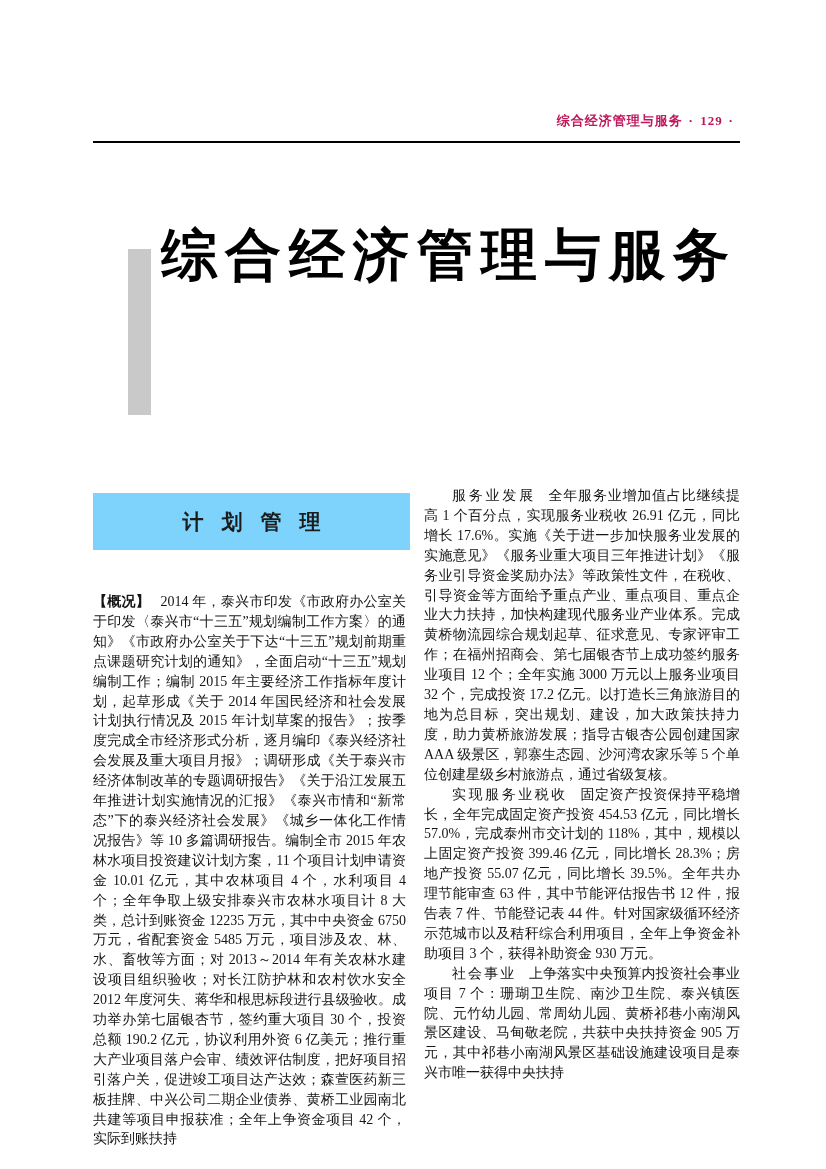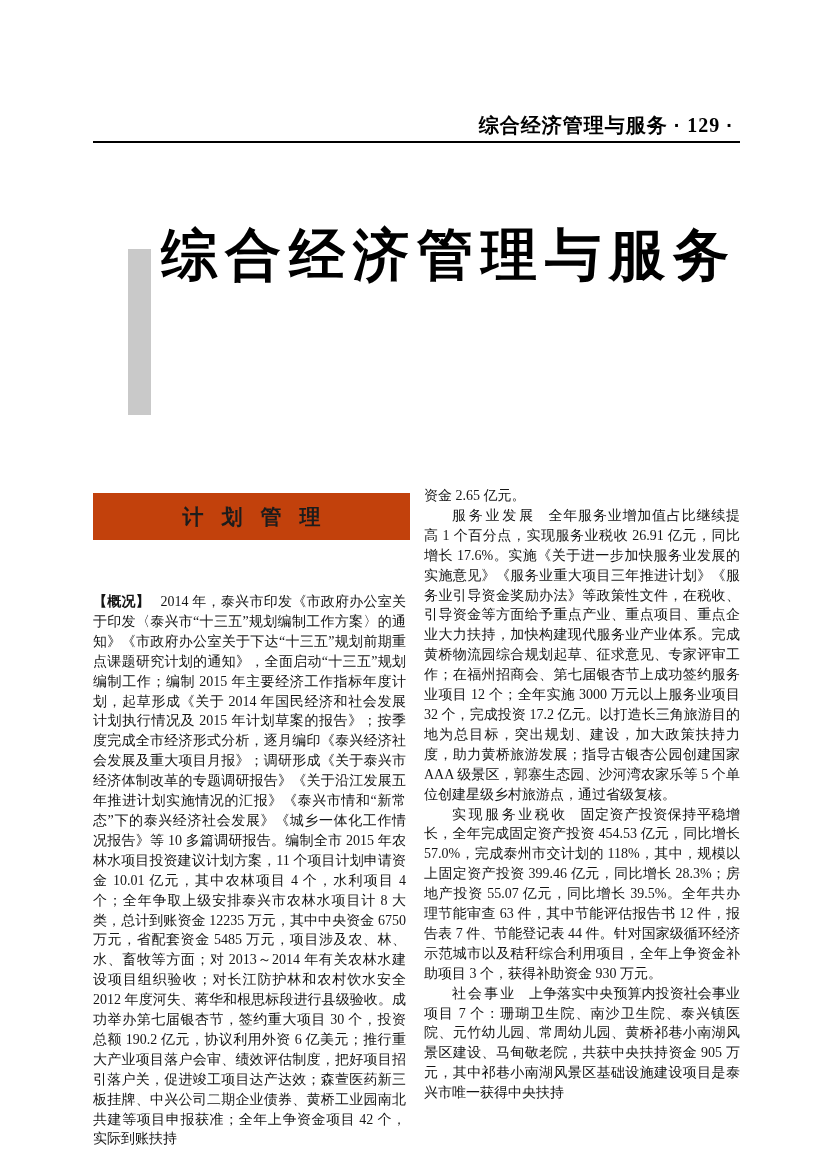--- a/index.html
+++ b/index.html
@@ -8,21 +8,21 @@
     width:826px;height:1169px;
     background:#ffffff;
     overflow:hidden;
     font-family:"Liberation Serif","DejaVu Serif",serif;
     color:#151515;
   }
   
   .running-head{
     position:absolute;top:112px;right:86px;
     font-family:"Liberation Sans","DejaVu Sans",sans-serif;
-    font-weight:bold;font-size:20px;color:#000000;
+    font-weight:bold;font-size:13px;color:#be185d;
     letter-spacing:1px;white-space:nowrap;
   }
   .running-head .dot{margin:0 6px;font-weight:bold;}
   .running-head .pageno{font-family:"Liberation Serif",serif;font-weight:bold;}
   .head-rule{
     position:absolute;top:141px;left:93px;width:647px;height:2px;
     background:#000;
   }
   
   .accent-bar{
@@ -41,22 +41,22 @@
     font-family:"Liberation Serif","DejaVu Serif",serif;
   }
   .editor-square{
     display:inline-block;width:18px;height:18px;background:#000;
     margin-right:4px;vertical-align:-2px;
   }
   .editor-name{margin-left:18px;letter-spacing:4px;}
   .editor-label{letter-spacing:4px;}
   
   .section-box{
-    position:absolute;left:93px;top:493px;width:317px;height:47px;
-    background:#c2410c;
+    position:absolute;left:93px;top:493px;width:317px;height:57px;
+    background:#7dd3fc;
     display:flex;align-items:center;justify-content:center;
   }
   .section-box .section-title{
     font-family:"Liberation Sans","DejaVu Sans",sans-serif;
     font-weight:bold;font-size:21px;color:#1c1c1c;
     letter-spacing:18px;text-indent:18px;
   }
   
   .col{
     position:absolute;
@@ -92,19 +92,18 @@
 
   <div class="section-box">
     <span class="section-title">计划管理</span>
   </div>
 
   <div class="col col-left">
     <p><span class="overview-label">【概况】</span><span>2014 年，泰兴市印发《市政府办公室关于印发〈泰兴市“十三五”规划编制工作方案〉的通知》《市政府办公室关于下达“十三五”规划前期重点课题研究计划的通知》，全面启动“十三五”规划编制工作；编制 2015 年主要经济工作指标年度计划，起草形成《关于 2014 年国民经济和社会发展计划执行情况及 2015 年计划草案的报告》；按季度完成全市经济形式分析，逐月编印《泰兴经济社会发展及重大项目月报》；调研形成《关于泰兴市经济体制改革的专题调研报告》《关于沿江发展五年推进计划实施情况的汇报》《泰兴市情和“新常态”下的泰兴经济社会发展》《城乡一体化工作情况报告》等 10 多篇调研报告。编制全市 2015 年农林水项目投资建议计划方案，11 个项目计划申请资金 10.01 亿元，其中农林项目 4 个，水利项目 4 个；全年争取上级安排泰兴市农林水项目计 8 大类，总计到账资金 12235 万元，其中中央资金 6750 万元，省配套资金 5485 万元，项目涉及农、林、水、畜牧等方面；对 2013～2014 年有关农林水建设项目组织验收；对长江防护林和农村饮水安全 2012 年度河失、蒋华和根思标段进行县级验收。成功举办第七届银杏节，签约重大项目 30 个，投资总额 190.2 亿元，协议利用外资 6 亿美元；推行重大产业项目落户会审、绩效评估制度，把好项目招引落户关，促进竣工项目达产达效；森萱医药新三板挂牌、中兴公司二期企业债券、黄桥工业园南北共建等项目申报获准；全年上争资金项目 42 个，实际到账扶持</span></p>
   </div>
 
   <div class="col col-right">
-    <p>资金 2.65 亿元。</p>
     <p class="indent"><span class="runin">服务业发展</span><span>全年服务业增加值占比继续提高 1 个百分点，实现服务业税收 26.91 亿元，同比增长 17.6%。实施《关于进一步加快服务业发展的实施意见》《服务业重大项目三年推进计划》《服务业引导资金奖励办法》等政策性文件，在税收、引导资金等方面给予重点产业、重点项目、重点企业大力扶持，加快构建现代服务业产业体系。完成黄桥物流园综合规划起草、征求意见、专家评审工作；在福州招商会、第七届银杏节上成功签约服务业项目 12 个；全年实施 3000 万元以上服务业项目 32 个，完成投资 17.2 亿元。以打造长三角旅游目的地为总目标，突出规划、建设，加大政策扶持力度，助力黄桥旅游发展；指导古银杏公园创建国家 AAA 级景区，郭寨生态园、沙河湾农家乐等 5 个单位创建星级乡村旅游点，通过省级复核。</span></p>
     <p class="indent"><span class="runin">实现服务业税收</span><span>固定资产投资保持平稳增长，全年完成固定资产投资 454.53 亿元，同比增长 57.0%，完成泰州市交计划的 118%，其中，规模以上固定资产投资 399.46 亿元，同比增长 28.3%；房地产投资 55.07 亿元，同比增长 39.5%。全年共办理节能审查 63 件，其中节能评估报告书 12 件，报告表 7 件、节能登记表 44 件。针对国家级循环经济示范城市以及秸秆综合利用项目，全年上争资金补助项目 3 个，获得补助资金 930 万元。</span></p>
     <p class="indent"><span class="runin">社会事业</span><span>上争落实中央预算内投资社会事业项目 7 个：珊瑚卫生院、南沙卫生院、泰兴镇医院、元竹幼儿园、常周幼儿园、黄桥祁巷小南湖风景区建设、马甸敬老院，共获中央扶持资金 905 万元，其中祁巷小南湖风景区基础设施建设项目是泰兴市唯一获得中央扶持</span></p>
   </div>
 
 </div>
 
 </body></html>

